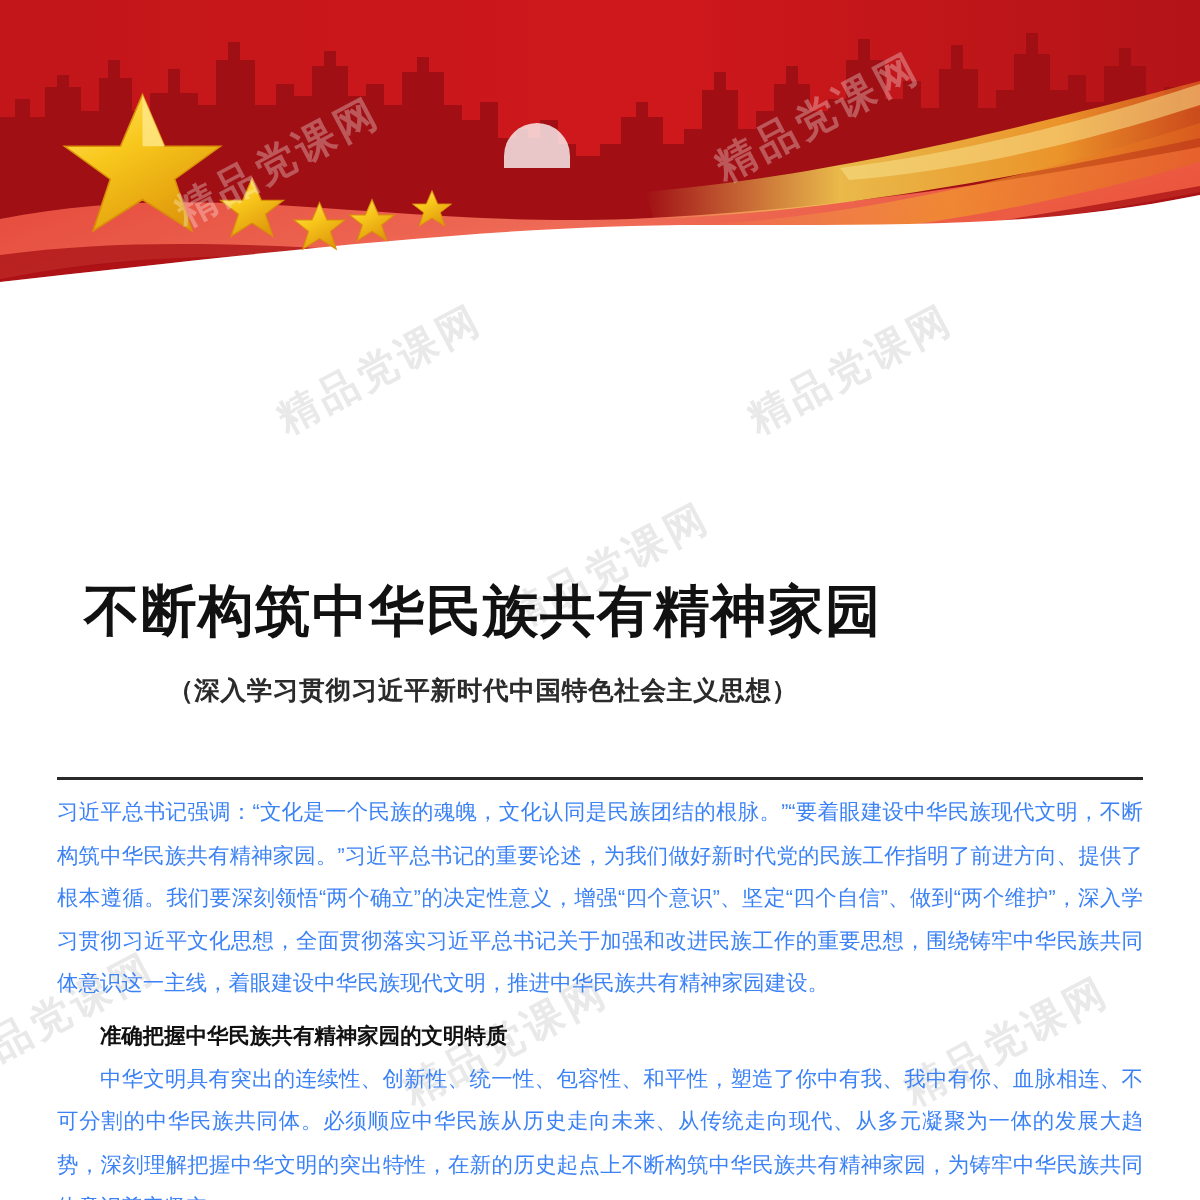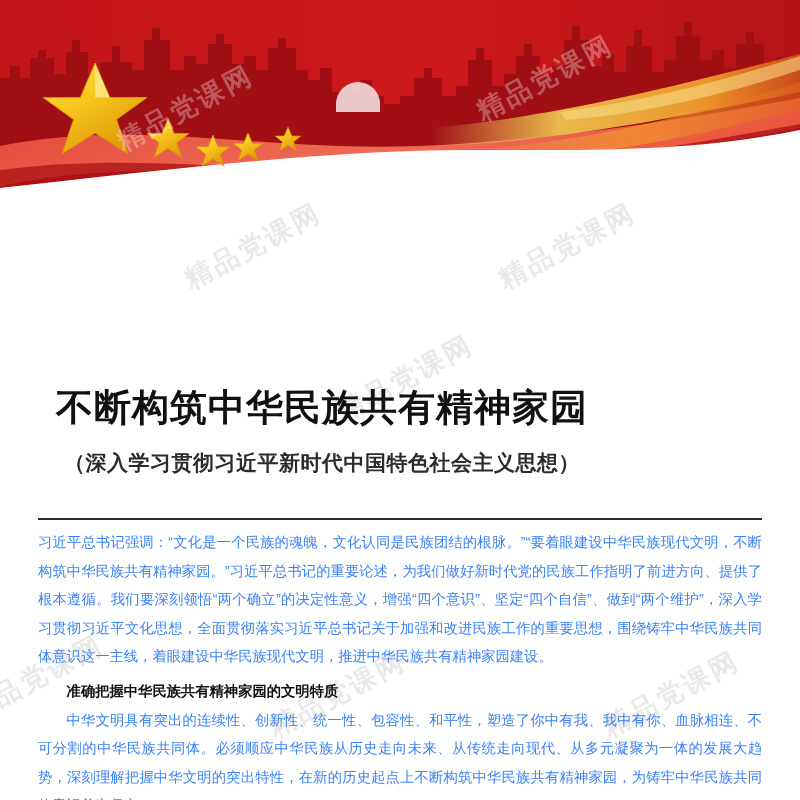--- a/index.html
+++ b/index.html
@@ -65,21 +65,21 @@
     font-size: 37px;
     line-height: 1.25;
     color: #111111;
     letter-spacing: 1px;
     margin: 0;
   }
   #doc-subtitle {
     margin: 18px 0 0 0;
     font-family: "Liberation Serif", serif;
     font-weight: bold;
-    font-size: 21px;
+    font-size: 17px;
     color: #2b2b2b;
     letter-spacing: 0.5px;
   }
 
   
   #divider {
     position: absolute;
     top: 518px;
     left: 38px;
     width: 724px;

